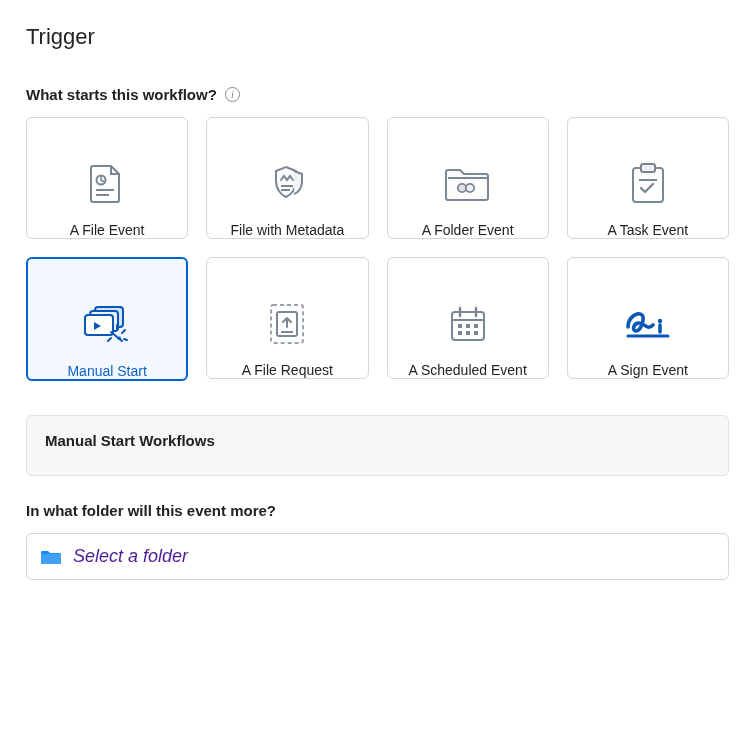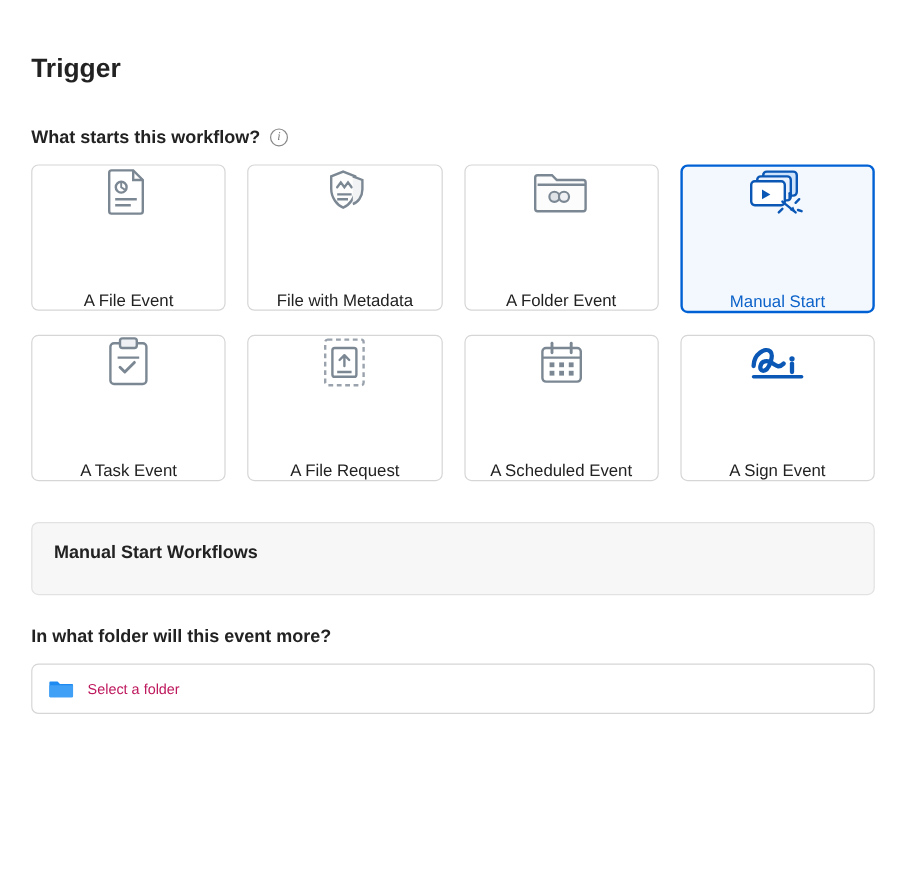--- a/index.html
+++ b/index.html
@@ -8,22 +8,22 @@
     font-family: -apple-system, BlinkMacSystemFont, "Segoe UI", Helvetica, Arial, sans-serif;
     background: #fff;
     color: #222;
     width: 755px;
   }
   .page {
     padding: 24px 26px 40px 26px;
   }
   h1.page-title {
     font-size: 22px;
-    font-weight: 700;
-    margin: 20px 0 36px 0;
+    font-weight: 400;
+    margin: 0 0 36px 0;
   }
   .section-header {
     display: flex;
     align-items: center;
     gap: 8px;
     margin-bottom: 14px;
   }
   .section-header .label {
     font-size: 15px;
     font-weight: 700;
@@ -47,21 +47,21 @@
     gap: 18px 18px;
     margin-bottom: 34px;
   }
   .trigger-card {
     border: 1px solid #d6d6d6;
     border-radius: 6px;
     height: 120px;
     display: flex;
     flex-direction: column;
     align-items: center;
-    justify-content: space-between;
+    justify-content: flex-end;
     gap: 16px;
     cursor: pointer;
     background: #fff;
   }
   .trigger-card .icon-slot {
     height: 44px;
     display: flex; align-items: center; justify-content: center;
   }
   .trigger-card .icon-slot svg { display:block; }
   .trigger-card .card-label {
@@ -96,22 +96,23 @@
     border: 1px solid #d6d6d6;
     border-radius: 6px;
     padding: 12px 14px;
     display: flex;
     align-items: center;
     gap: 12px;
     cursor: pointer;
     margin-bottom: 14px;
   }
   .folder-picker .picker-label {
-    font-size: 12px;
-    color: #be185d;
+    font-size: 18px;
+    color: #4c1d95;
+    font-style: italic;
   }
   .folder-icon svg { display:block; }
 
   .checkbox-row {
     display: inline-flex;
     align-items: center;
     gap: 10px;
     padding: 8px 18px 8px 10px;
     position: relative;
   }
@@ -187,20 +188,32 @@
     <div class="trigger-card">
       <div class="icon-slot">
         <svg width="46" height="38" viewBox="0 0 46 38">
           <path d="M3 5 h12 l4 4 h22 a2 2 0 0 1 2 2 v22 a2 2 0 0 1 -2 2 h-38 a2 2 0 0 1 -2 -2 v-26 a2 2 0 0 1 2 -2 z" fill="#fcfcfc" stroke="#7b8793" stroke-width="2"></path>
           <line x1="3" y1="13" x2="43" y2="13" stroke="#7b8793" stroke-width="2"></line>
           <circle cx="17" cy="23" r="4.2" fill="#dfe3e8" stroke="#7b8793" stroke-width="1.8"></circle>
           <circle cx="25" cy="23" r="4.2" fill="#eef0f3" stroke="#7b8793" stroke-width="1.8"></circle>
         </svg>
       </div>
       <div class="card-label">A Folder Event</div>
+    </div>
+
+    <div class="trigger-card">
+      <div class="icon-slot">
+        <svg width="38" height="44" viewBox="0 0 38 44">
+          <rect x="4" y="6" width="30" height="34" rx="3" fill="#fff" stroke="#7b8793" stroke-width="2"></rect>
+          <rect x="12" y="2" width="14" height="8" rx="2" fill="#eef0f3" stroke="#7b8793" stroke-width="2"></rect>
+          <line x1="10" y1="18" x2="28" y2="18" stroke="#7b8793" stroke-width="2"></line>
+          <path d="M12 26 l4 4 l8 -8" fill="none" stroke="#7b8793" stroke-width="2.4" stroke-linecap="round" stroke-linejoin="round"></path>
+        </svg>
+      </div>
+      <div class="card-label">A Task Event</div>
     </div>
 
     <div class="trigger-card selected">
       <div class="icon-slot">
         <svg width="52" height="40" viewBox="0 0 52 40">
           <rect x="14" y="2" width="28" height="20" rx="3" fill="#cfe3fb" stroke="#0a57b5" stroke-width="2"></rect>
           <rect x="9" y="6" width="28" height="20" rx="3" fill="#e8f1fd" stroke="#0a57b5" stroke-width="2"></rect>
           <rect x="4" y="10" width="28" height="20" rx="3" fill="#fff" stroke="#0a57b5" stroke-width="2"></rect>
           <polygon points="13,17 13,25 20,21" fill="#0a57b5"></polygon>
           <g stroke="#0a57b5" stroke-width="2" stroke-linecap="round">
@@ -211,32 +224,20 @@
             <line x1="43" y1="34" x2="46" y2="35"></line>
           </g>
           <polygon points="41,36 36,34 39,31" fill="#0a57b5"></polygon>
         </svg>
       </div>
       <div class="card-label">Manual Start</div>
     </div>
 
     <div class="trigger-card">
       <div class="icon-slot">
-        <svg width="38" height="44" viewBox="0 0 38 44">
-          <rect x="4" y="6" width="30" height="34" rx="3" fill="#fff" stroke="#7b8793" stroke-width="2"></rect>
-          <rect x="12" y="2" width="14" height="8" rx="2" fill="#eef0f3" stroke="#7b8793" stroke-width="2"></rect>
-          <line x1="10" y1="18" x2="28" y2="18" stroke="#7b8793" stroke-width="2"></line>
-          <path d="M12 26 l4 4 l8 -8" fill="none" stroke="#7b8793" stroke-width="2.4" stroke-linecap="round" stroke-linejoin="round"></path>
-        </svg>
-      </div>
-      <div class="card-label">A Task Event</div>
-    </div>
-
-    <div class="trigger-card">
-      <div class="icon-slot">
         <svg width="42" height="44" viewBox="0 0 42 44">
           <rect x="5" y="3" width="32" height="38" rx="2" fill="none" stroke="#9aa3ad" stroke-width="2" stroke-dasharray="4 3"></rect>
           <rect x="11" y="10" width="20" height="24" rx="2" fill="#fff" stroke="#7b8793" stroke-width="2"></rect>
           <line x1="15" y1="30" x2="27" y2="30" stroke="#7b8793" stroke-width="2"></line>
           <path d="M21 25 v-9 M17 20 l4 -4 l4 4" fill="none" stroke="#7b8793" stroke-width="2" stroke-linecap="round" stroke-linejoin="round"></path>
         </svg>
       </div>
       <div class="card-label">A File Request</div>
     </div>
 

